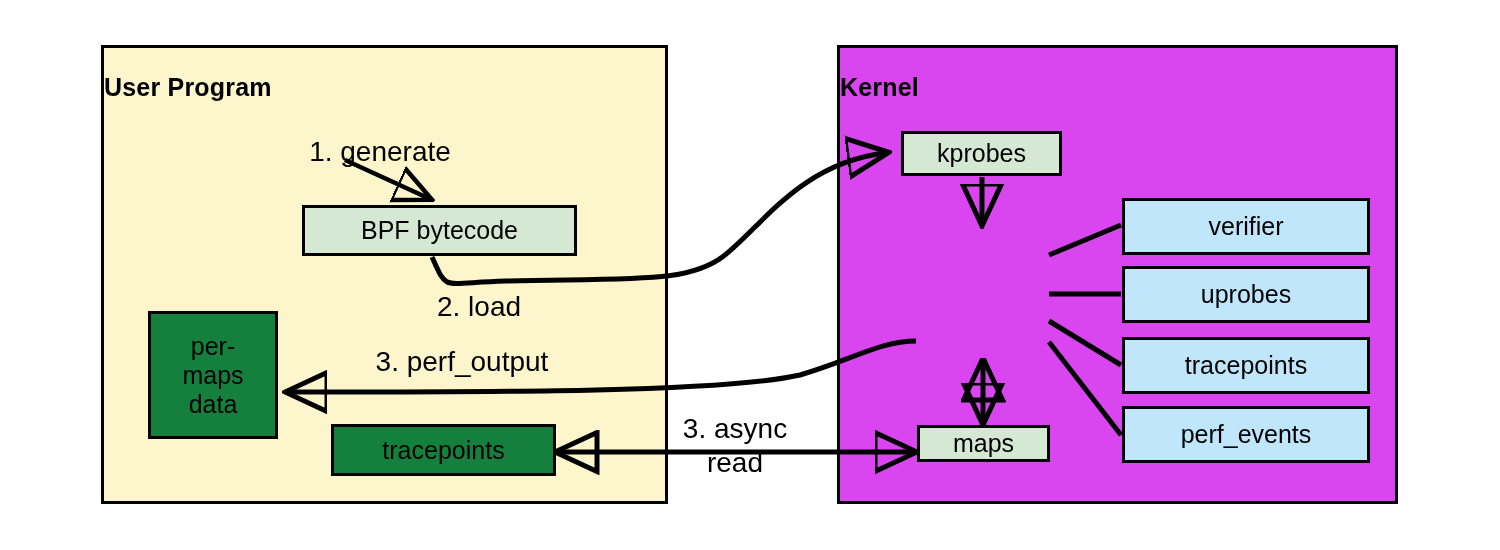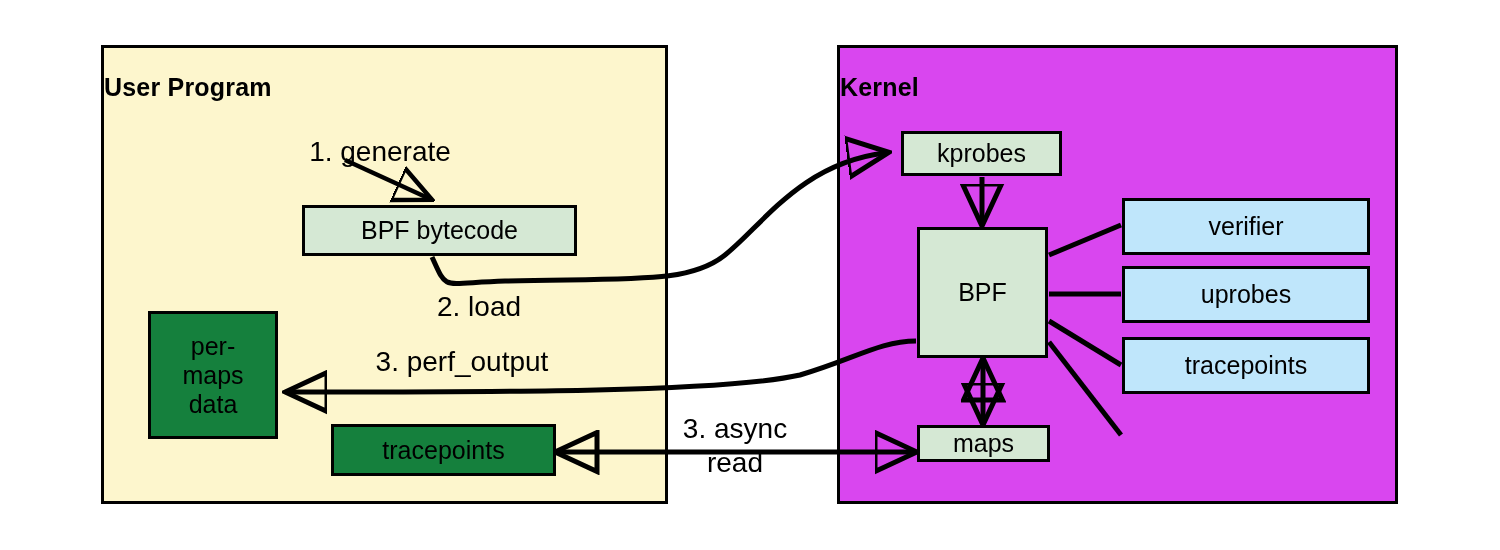--- a/index.html
+++ b/index.html
@@ -51,30 +51,30 @@
   <div class="node purple" style="left:148px;top:311px;width:130px;height:128px;flex-direction:column;">
     <span>per-</span>
     <span>maps</span>
     <span>data</span>
   </div>
 
   <div class="node purple" style="left:331px;top:424px;width:225px;height:52px;">tracepoints</div>
 
   <div class="node green" style="left:901px;top:131px;width:161px;height:45px;">kprobes</div>
 
-  <div class="node green" style="left:917px;top:227px;width:131px;height:131px;">BPF</div>
 
   <div class="node green" style="left:917px;top:425px;width:133px;height:37px;">maps</div>
 
   <div class="node blue" style="left:1122px;top:198px;width:248px;height:57px;">verifier</div>
 
   <div class="node blue" style="left:1122px;top:266px;width:248px;height:57px;">uprobes</div>
 
   <div class="node blue" style="left:1122px;top:337px;width:248px;height:57px;text-align:right;">tracepoints</div>
 
+  <div class="node blue" style="left:1122px;top:406px;width:248px;height:57px;">perf_events</div>
 
   <div class="label" style="left:225px;top:135px;width:310px;">1. generate</div>
 
   <div class="label" style="left:379px;top:290px;width:200px;">2. load</div>
 
   <div class="label" style="left:312px;top:345px;width:300px;text-align:center;">3. perf_output</div>
 
   <div class="label two" style="left:640px;top:412px;width:190px;">
     <span>3. async</span><br>
     <span>read</span>

